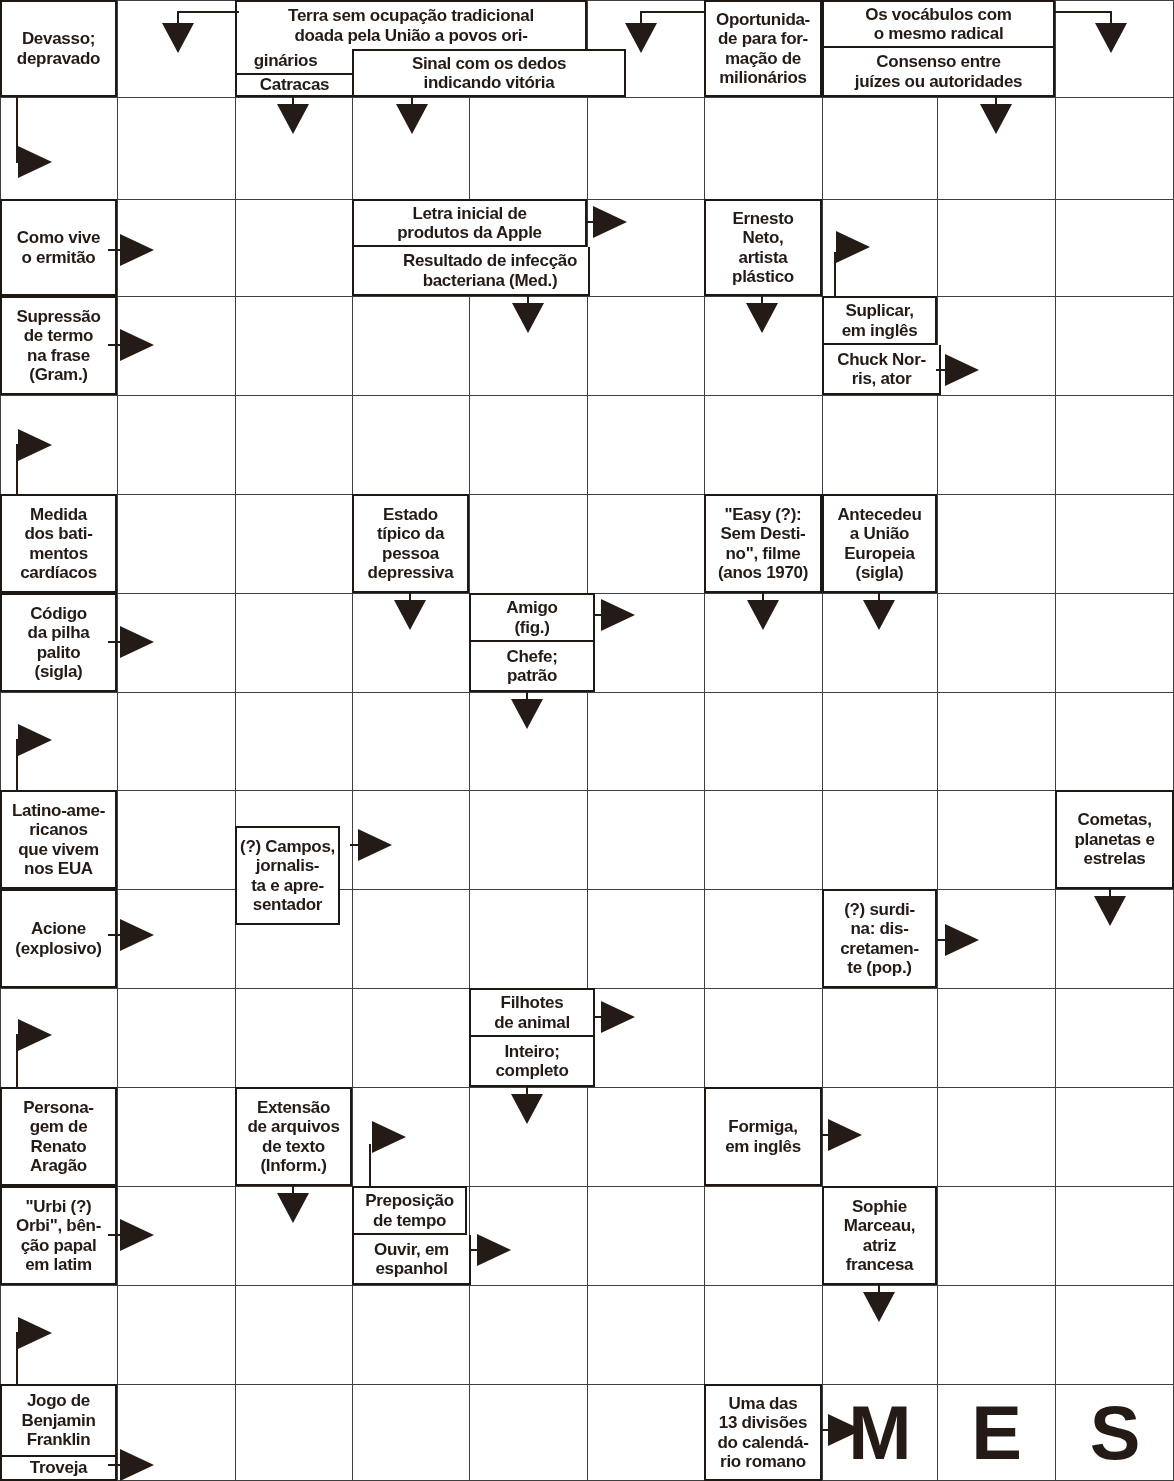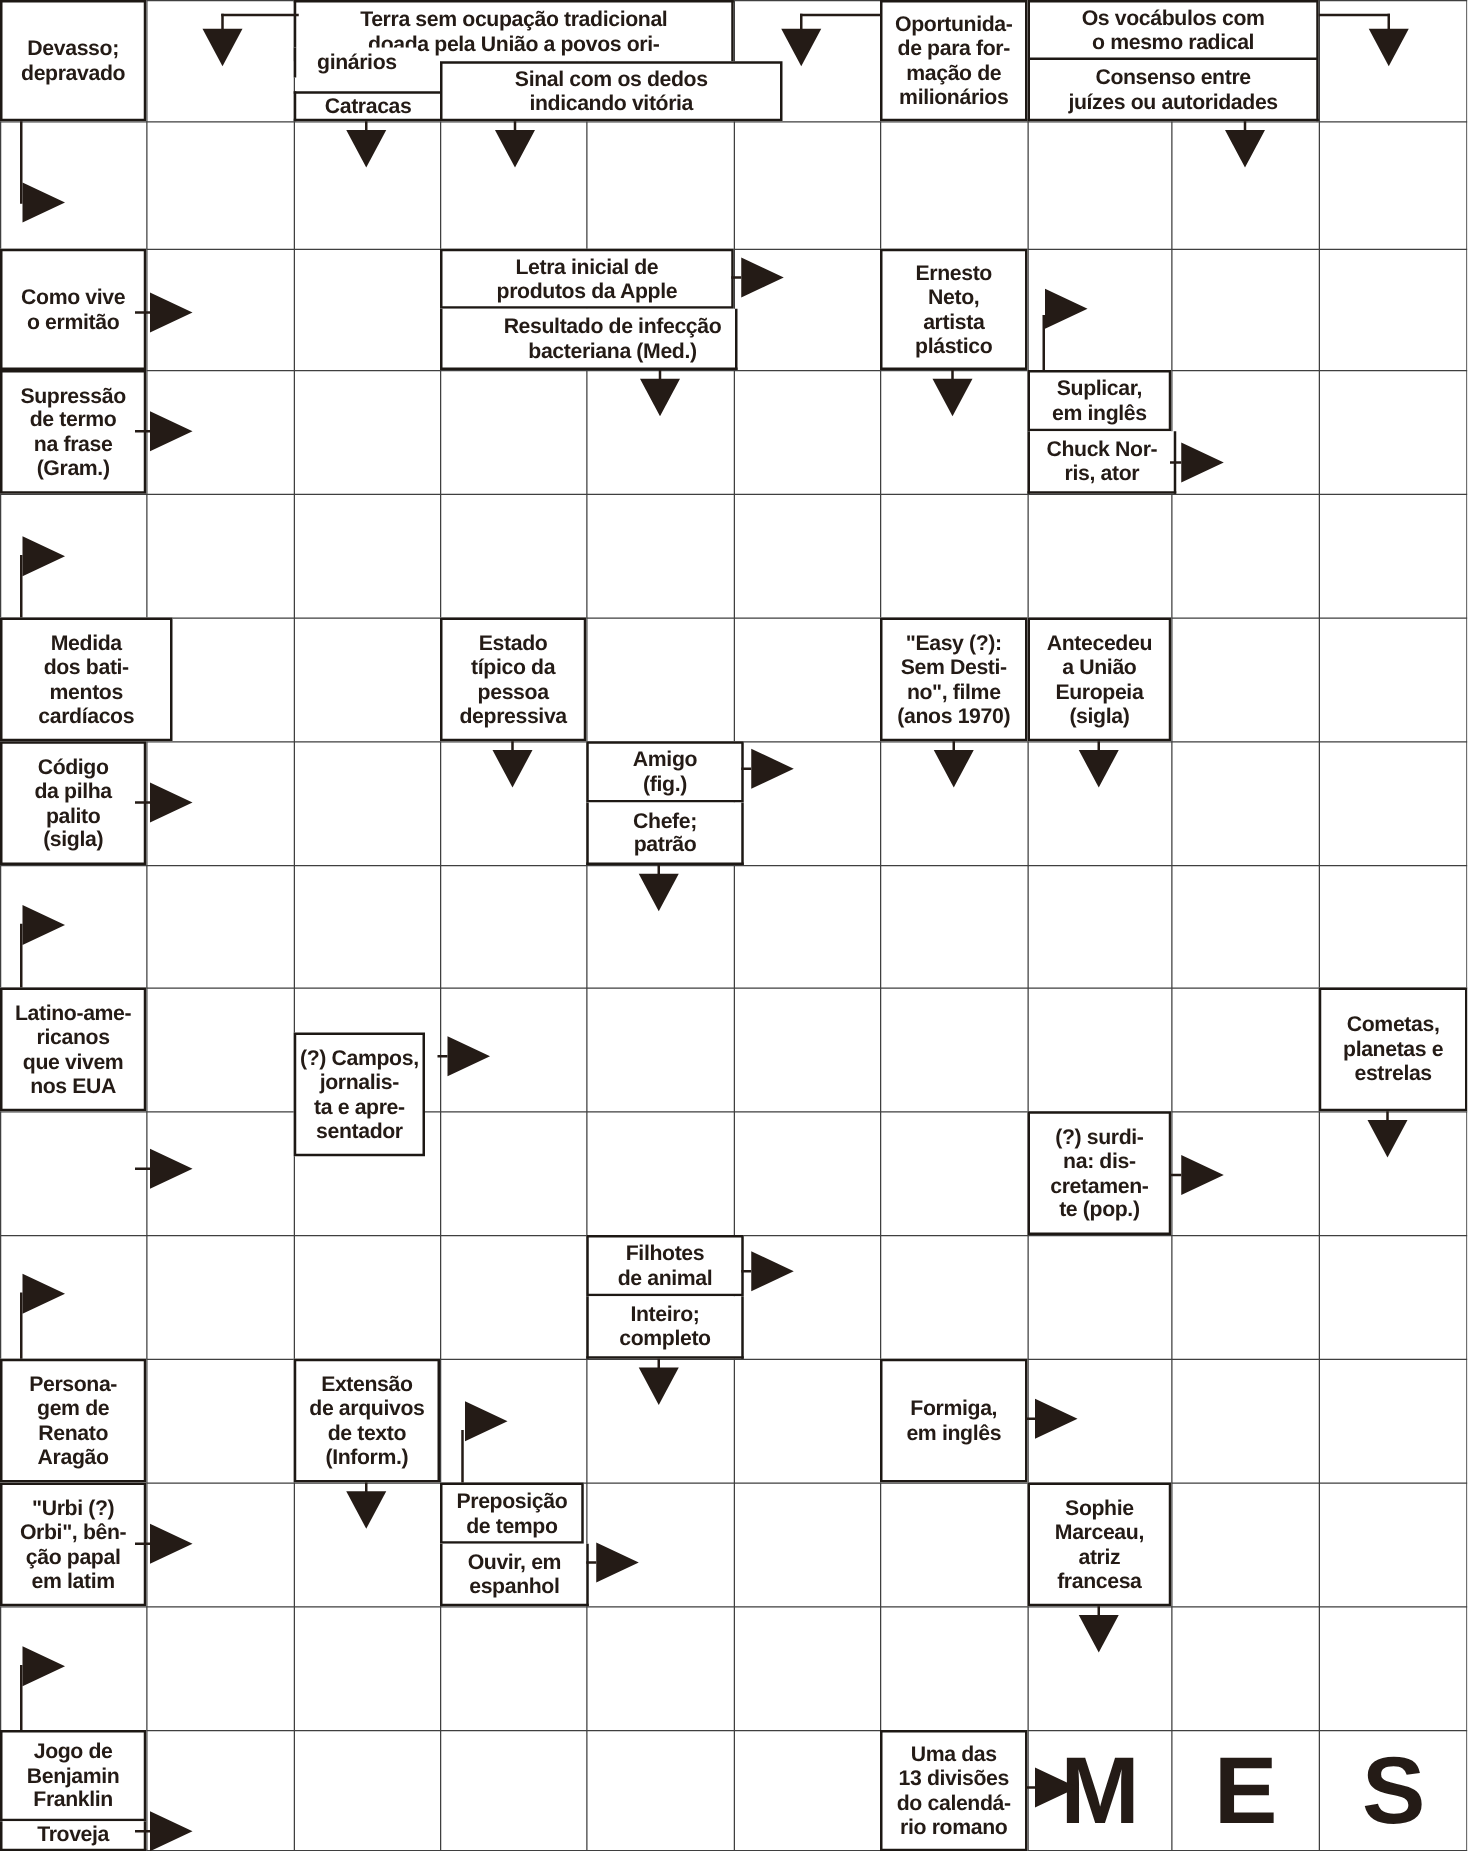--- a/index.html
+++ b/index.html
@@ -197,21 +197,21 @@
     <div class="acell" style="left: 352px; top: 1384px; width: 117px; height: 97px; z-index: 2;"></div>
     <div class="acell" style="left: 469px; top: 1384px; width: 118px; height: 97px; z-index: 2;"></div>
     <div class="acell" style="left: 587px; top: 1384px; width: 117px; height: 97px; z-index: 2;"></div>
     <div class="acell" style="left: 822px; top: 1384px; width: 115px; height: 97px; z-index: 2;"></div>
     <div class="acell" style="left: 937px; top: 1384px; width: 118px; height: 97px; z-index: 2;"></div>
     <div class="acell" style="left: 1055px; top: 1384px; width: 119px; height: 97px; z-index: 2;"></div>
     <div class="cluebox" style="left: 0px; top: 0px; width: 117px; height: 97px; border-top: 2px solid var(--boxborder); border-left: 2px solid var(--boxborder); border-right: 2px solid var(--boxborder); border-bottom: 2px solid var(--boxborder);">Devasso;
 depravado</div>
     <div class="cluebox" style="left: 235px; top: 0px; width: 352px; height: 49px; border-top: 2px solid var(--boxborder); border-left: 2px solid var(--boxborder); border-right: 2px solid var(--boxborder); border-bottom: none;">Terra sem ocupação tradicional
 doada pela União a povos ori-</div>
-    <div class="cluebox" style="left: 235px; top: 38px; width: 99px; height: 24px; border-top: none; border-left: 2px solid var(--boxborder); border-right: none; border-bottom: none; text-align: center;">ginários</div>
+    <div class="cluebox" style="left: 235px; top: 49px; width: 99px; height: 24px; border-top: none; border-left: 2px solid var(--boxborder); border-right: none; border-bottom: none; text-align: center;">ginários</div>
     <div class="cluebox" style="left: 235px; top: 73px; width: 117px; height: 24px; border-top: 2px solid var(--boxborder); border-left: 2px solid var(--boxborder); border-right: none; border-bottom: 2px solid var(--boxborder);">Catracas</div>
     <div class="cluebox" style="left: 352px; top: 49px; width: 274px; height: 48px; border-top: 2px solid var(--boxborder); border-left: 2px solid var(--boxborder); border-right: 2px solid var(--boxborder); border-bottom: 2px solid var(--boxborder);">Sinal com os dedos
 indicando vitória</div>
     <div class="cluebox" style="left: 704px; top: 0px; width: 118px; height: 97px; border-top: 2px solid var(--boxborder); border-left: 2px solid var(--boxborder); border-right: 2px solid var(--boxborder); border-bottom: 2px solid var(--boxborder);">Oportunida-
 de para for-
 mação de
 milionários</div>
     <div class="cluebox" style="left: 822px; top: 0px; width: 233px; height: 48px; border-top: 2px solid var(--boxborder); border-left: 2px solid var(--boxborder); border-right: 2px solid var(--boxborder); border-bottom: 2px solid var(--boxborder);">Os vocábulos com
 o mesmo radical</div>
     <div class="cluebox" style="left: 822px; top: 48px; width: 233px; height: 49px; border-top: none; border-left: 2px solid var(--boxborder); border-right: 2px solid var(--boxborder); border-bottom: 2px solid var(--boxborder);">Consenso entre
@@ -227,21 +227,21 @@
 artista
 plástico</div>
     <div class="cluebox" style="left: 0px; top: 296px; width: 117px; height: 99px; border-top: 2px solid var(--boxborder); border-left: 2px solid var(--boxborder); border-right: 2px solid var(--boxborder); border-bottom: 2px solid var(--boxborder);">Supressão
 de termo
 na frase
 (Gram.)</div>
     <div class="cluebox" style="left: 822px; top: 296px; width: 115px; height: 49px; border-top: 2px solid var(--boxborder); border-left: 2px solid var(--boxborder); border-right: 2px solid var(--boxborder); border-bottom: 2px solid var(--boxborder);">Suplicar,
 em inglês</div>
     <div class="cluebox" style="left: 822px; top: 345px; width: 119px; height: 50px; border-top: none; border-left: 2px solid var(--boxborder); border-right: 2px solid var(--boxborder); border-bottom: 2px solid var(--boxborder);">Chuck Nor-
 ris, ator</div>
-    <div class="cluebox" style="left: 0px; top: 494px; width: 138px; height: 99px; border-top: 2px solid var(--boxborder); border-left: 2px solid var(--boxborder); border-right: 2px solid var(--boxborder); border-bottom: 2px solid var(--boxborder);">Medida
+    <div class="cluebox" style="left: 0px; top: 494px; width: 117px; height: 99px; border-top: 2px solid var(--boxborder); border-left: 2px solid var(--boxborder); border-right: 2px solid var(--boxborder); border-bottom: 2px solid var(--boxborder);">Medida
 dos bati-
 mentos
 cardíacos</div>
     <div class="cluebox" style="left: 352px; top: 494px; width: 117px; height: 99px; border-top: 2px solid var(--boxborder); border-left: 2px solid var(--boxborder); border-right: 2px solid var(--boxborder); border-bottom: 2px solid var(--boxborder);">Estado
 típico da
 pessoa
 depressiva</div>
     <div class="cluebox" style="left: 704px; top: 494px; width: 118px; height: 99px; border-top: 2px solid var(--boxborder); border-left: 2px solid var(--boxborder); border-right: 2px solid var(--boxborder); border-bottom: 2px solid var(--boxborder);">"Easy (?):
 Sem Desti-
 no", filme
@@ -262,20 +262,22 @@
 ricanos
 que vivem
 nos EUA</div>
     <div class="cluebox" style="left: 235px; top: 790px; width: 105px; height: 99px; border-top: 2px solid var(--boxborder); border-left: 2px solid var(--boxborder); border-right: 2px solid var(--boxborder); border-bottom: 2px solid var(--boxborder); margin-top: 36px;">(?) Campos,
 jornalis-
 ta e apre-
 sentador</div>
     <div class="cluebox" style="left: 1055px; top: 790px; width: 119px; height: 99px; border-top: 2px solid var(--boxborder); border-left: 2px solid var(--boxborder); border-right: 2px solid var(--boxborder); border-bottom: 2px solid var(--boxborder);">Cometas,
 planetas e
 estrelas</div>
+    <div class="cluebox" style="left: 0px; top: 889px; width: 117px; height: 99px; border-top: 2px solid var(--boxborder); border-left: 2px solid var(--boxborder); border-right: 2px solid var(--boxborder); border-bottom: 2px solid var(--boxborder);">Acione
+(explosivo)</div>
     <div class="cluebox" style="left: 822px; top: 889px; width: 115px; height: 99px; border-top: 2px solid var(--boxborder); border-left: 2px solid var(--boxborder); border-right: 2px solid var(--boxborder); border-bottom: 2px solid var(--boxborder);">(?) surdi-
 na: dis-
 cretamen-
 te (pop.)</div>
     <div class="cluebox" style="left: 469px; top: 988px; width: 126px; height: 49px; border-top: 2px solid var(--boxborder); border-left: 2px solid var(--boxborder); border-right: 2px solid var(--boxborder); border-bottom: 2px solid var(--boxborder);">Filhotes
 de animal</div>
     <div class="cluebox" style="left: 469px; top: 1037px; width: 126px; height: 50px; border-top: none; border-left: 2px solid var(--boxborder); border-right: 2px solid var(--boxborder); border-bottom: 2px solid var(--boxborder);">Inteiro;
 completo</div>
     <div class="cluebox" style="left: 235px; top: 1087px; width: 117px; height: 99px; border-top: 2px solid var(--boxborder); border-left: 2px solid var(--boxborder); border-right: 2px solid var(--boxborder); border-bottom: 2px solid var(--boxborder);">Extensão
 de arquivos

